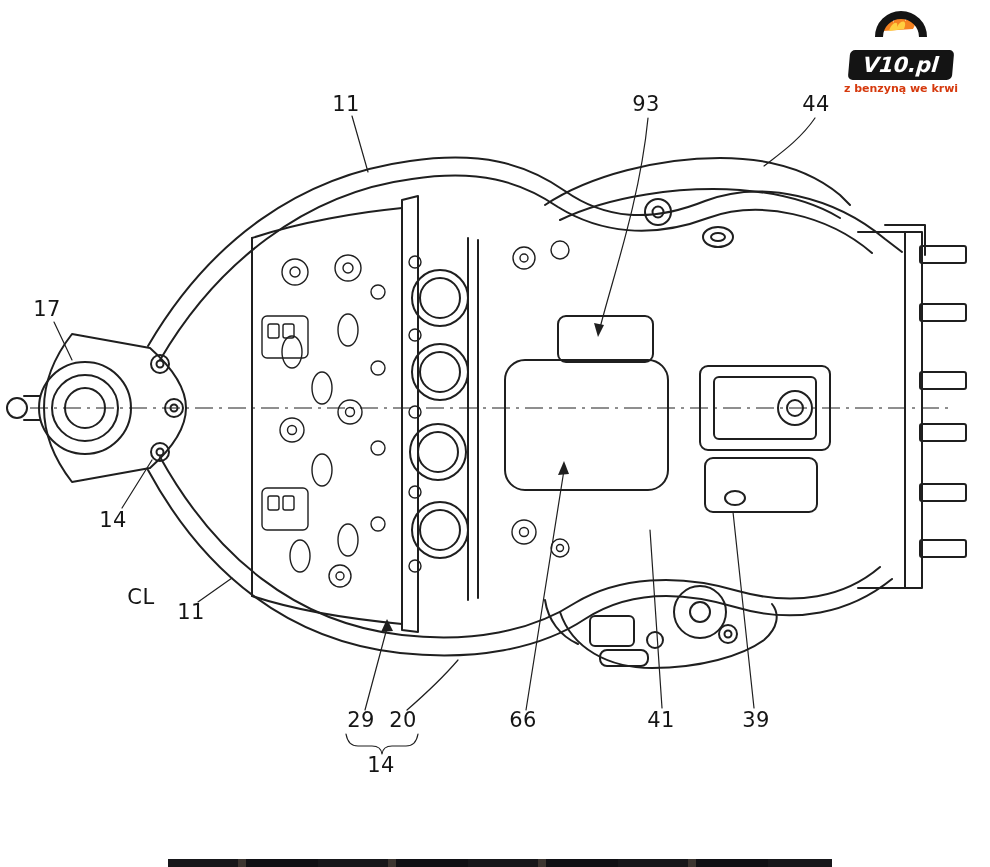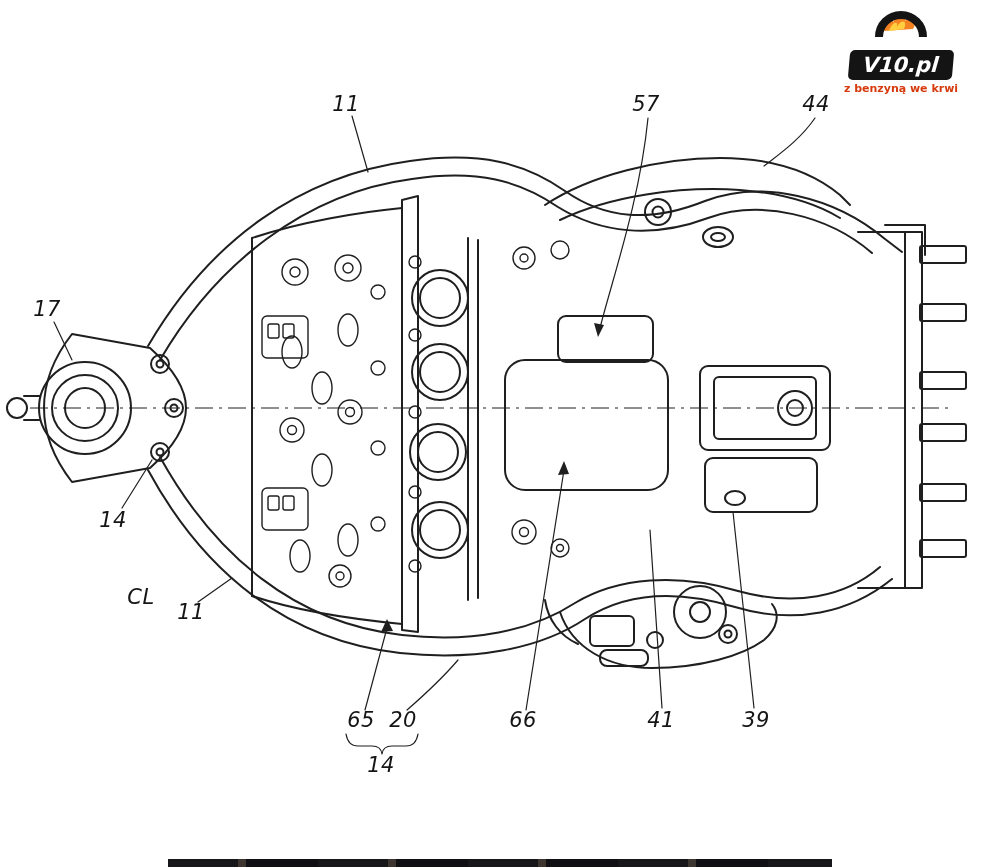--- a/index.html
+++ b/index.html
@@ -1,20 +1,20 @@
 <!DOCTYPE html>
 <html><head>
 <meta charset="utf-8">
 <style>
   html,body{margin:0;padding:0;background:#fff;}
   .page{position:relative;width:990px;height:867px;background:#ffffff;overflow:hidden;
         font-family:"DejaVu Sans", sans-serif;}
   .drawing{position:absolute;left:0;top:0;}
   .ref-label{position:absolute;transform:translate(-50%,-50%);font-size:21px;color:#151515;
-             letter-spacing:.5px;white-space:nowrap;font-style:italic;}
+             letter-spacing:.5px;white-space:nowrap;}
   .logo{position:absolute;top:6px;right:14px;width:150px;display:flex;flex-direction:column;
         align-items:center;gap:2px;}
   .logo-box{background:#141414;color:#fff;font-style:italic;font-weight:bold;font-size:21px;
             padding:3px 14px;border-radius:5px;transform:skewX(-5deg);}
   .logo-tagline{color:#d63a0e;font-size:11px;font-weight:bold;}
   .bottom-strip{position:absolute;bottom:0;left:168px;width:664px;height:8px;
     background:repeating-linear-gradient(90deg,#17171a 0 70px,#3c3530 70px 78px,#101014 78px 150px);}
 </style>
 </head>
 <body>
@@ -162,27 +162,27 @@
     </g>
 
     <g fill="#1f1f1f" stroke="none">
       <polygon points="594,323 604,325 598,337"></polygon>
       <polygon points="381,632 393,631 387,619"></polygon>
       <polygon points="558,475 569,474 564,461"></polygon>
     </g>
   </svg>
 
   <div class="ref-label" style="left:346px;top:104px">11</div>
-  <div class="ref-label" style="left:646px;top:104px">57</div>
+  <div class="ref-label" style="left:646px;top:104px">93</div>
   <div class="ref-label" style="left:816px;top:104px">44</div>
   <div class="ref-label" style="left:47px;top:309px">17</div>
   <div class="ref-label" style="left:113px;top:520px">14</div>
   <div class="ref-label" style="left:141px;top:597px">CL</div>
   <div class="ref-label" style="left:191px;top:612px">11</div>
-  <div class="ref-label" style="left:361px;top:720px">65</div>
+  <div class="ref-label" style="left:361px;top:720px">29</div>
   <div class="ref-label" style="left:403px;top:720px">20</div>
   <div class="ref-label" style="left:381px;top:765px">14</div>
   <div class="ref-label" style="left:523px;top:720px">66</div>
   <div class="ref-label" style="left:661px;top:720px">41</div>
   <div class="ref-label" style="left:756px;top:720px">39</div>
 
   <div class="logo">
     <svg width="62" height="42" viewBox="0 0 62 42">
       <path d="M13 25 C15 13 25 7 23 17 C27 5 39 3 35 15 C41 9 49 13 43 23 Z" fill="#f58220"></path>
       <path d="M19 25 C21 17 29 13 27 21 C31 13 38 14 34 23 Z" fill="#ffcf40"></path>

